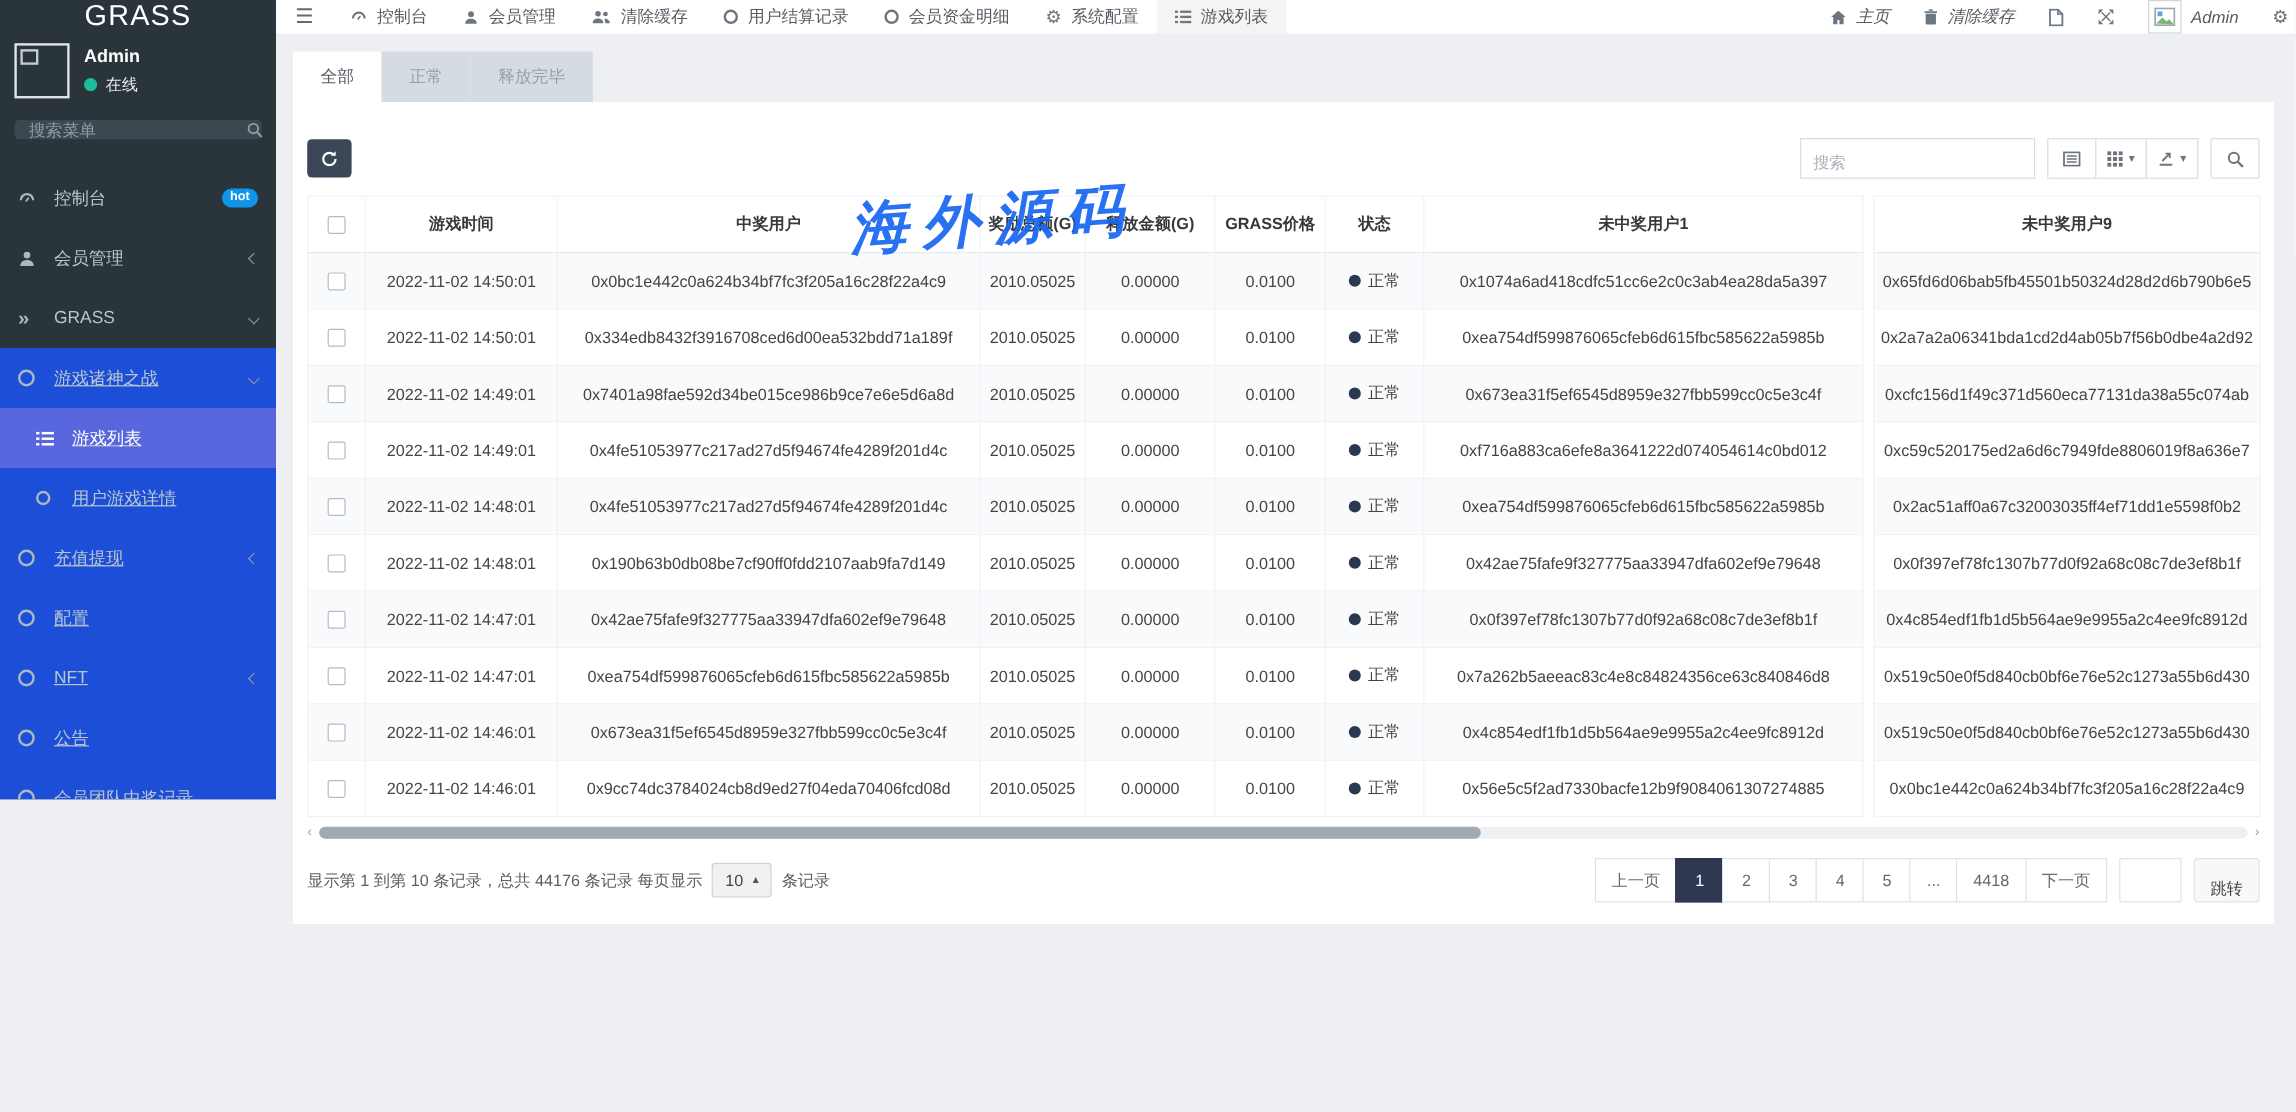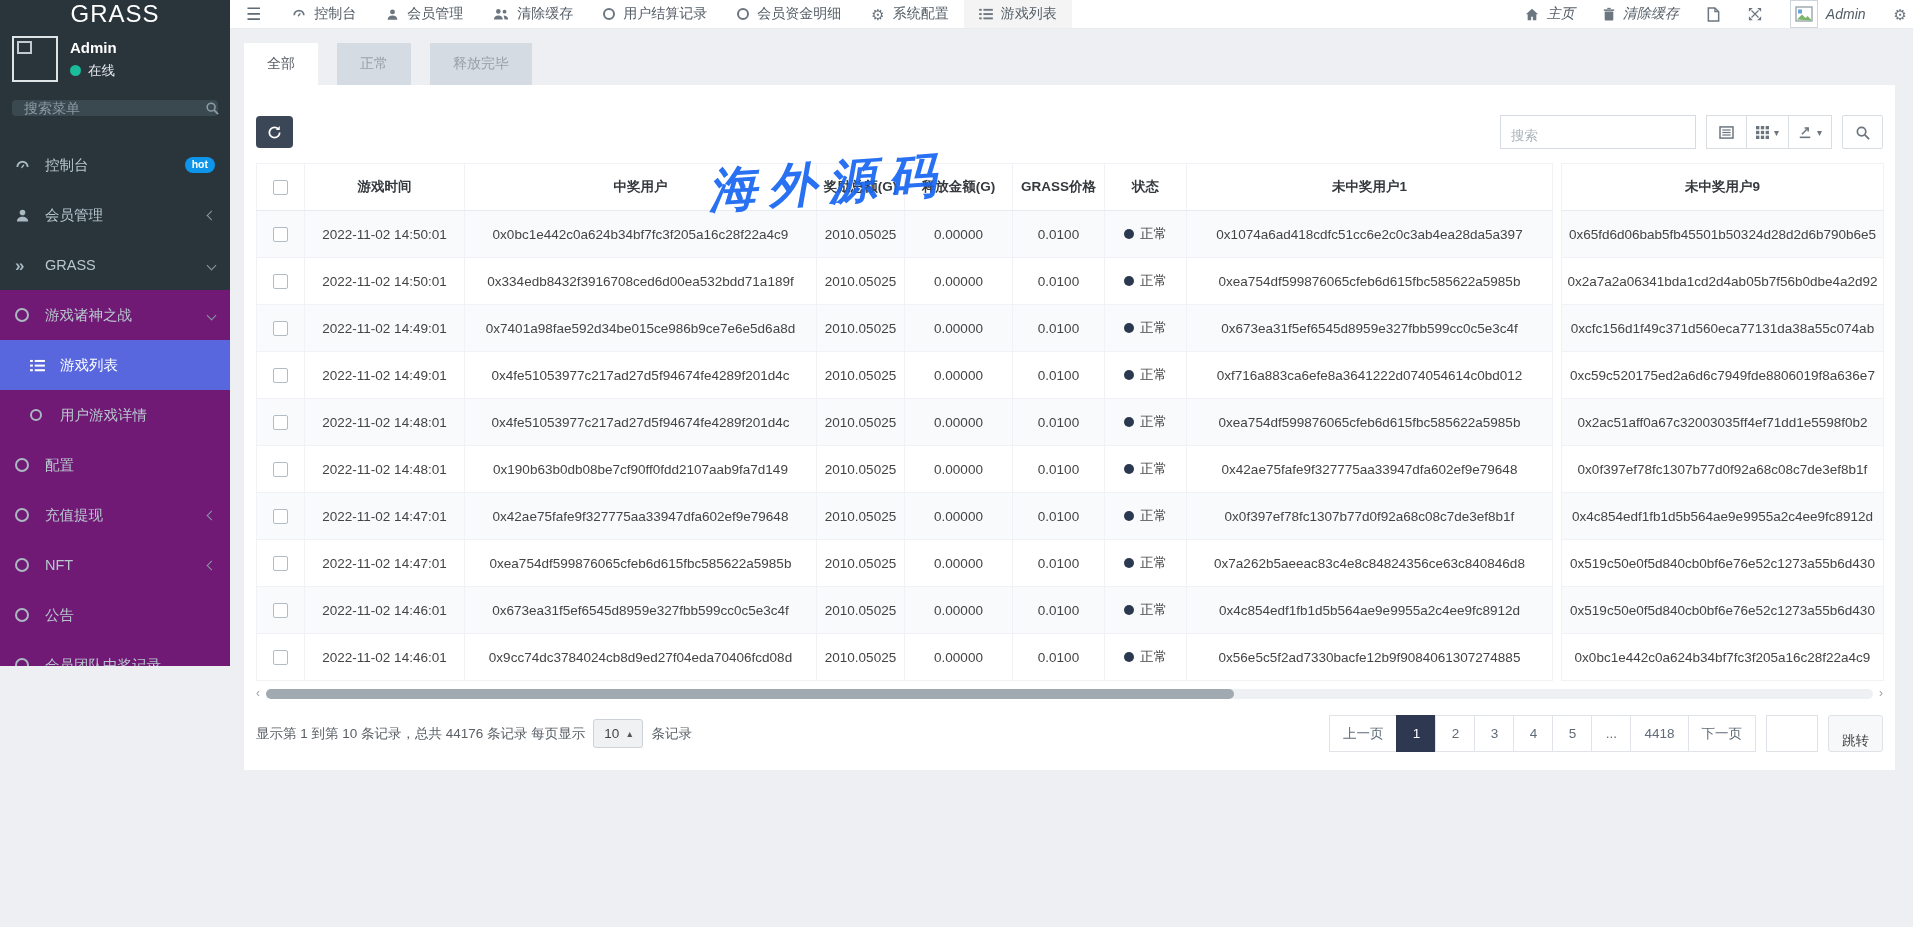--- a/index.html
+++ b/index.html
@@ -18,21 +18,21 @@
   .status-dot { width:11px; height:11px; border-radius:50%; background:#1abc9c; }
   .sidebar-search { margin:6px 12px 12px; height:36px; background:#3a4950; border-radius:4px; display:flex; align-items:center; padding:0 12px; }
   .sidebar-search input { flex:1; background:transparent; border:none; outline:none; color:#aebbc2; font-size:14px; font-family:inherit; }
   .sidebar-search input::placeholder { color:#8c9ba4; }
   .sidebar-search svg { flex:0 0 auto; color:#8c9ba4; }
   .menu { flex:1; padding-top:12px; }
   .menu-item { height:50px; display:flex; align-items:center; padding:0 15px; font-size:14.5px; color:#b8c7ce; cursor:pointer; }
   .menu-item .mi-icon { width:30px; flex:0 0 30px; display:flex; align-items:center; color:#aab9c1; }
   .menu-item.active { background:#5867dd; color:#fff; }
   .menu-item.active .mi-icon { color:#fff; }
-  .menu-group { background:#701a75; }
+  .menu-group { background:#1d4ed8;text-decoration:underline; }
   .menu-item.sub { padding-left:30px; }
   .circle-o { width:14px; height:14px; border:2px solid currentColor; border-radius:50%; display:inline-block; }
   .circle-o.small { width:12px; height:12px; }
   .chev { margin-left:auto; width:7px; height:7px; border-right:1.6px solid #8a9aa4; border-bottom:1.6px solid #8a9aa4; flex:0 0 auto; }
   .chev.left { transform:rotate(135deg); }
   .chev.down { transform:rotate(45deg); }
   .badge { margin-left:auto; font-size:10.5px; font-weight:bold; color:#fff; padding:2px 7px 3px; border-radius:9px; line-height:1; }
   .badge.blue { background:#0e95e9; }
   .badge.purple { background:#5d5bd8; }
   .badge.red { background:#e8594a; }
@@ -45,21 +45,21 @@
   .nav-left { display:flex; align-items:stretch; }
   .nav-item { display:flex; align-items:center; gap:8px; padding:0 15px; color:#535d66; font-size:14px; cursor:pointer; }
   .nav-item svg, .nav-item .glyph-gear { color:#6c7680; }
   .nav-item.active { background:#f4f4f4; }
   .hamburger { padding:0 16px; display:flex; align-items:center; color:#5f6b77; font-size:17px; cursor:pointer; }
   .nav-right { margin-left:auto; display:flex; align-items:center; gap:4px; padding-right:2px; }
   .nav-right .nav-item { padding:0 12px;font-style:italic; }
   .nav-avatar { width:28px; height:28px; border:1px solid #cfd5da; display:flex; align-items:center; justify-content:center; background:#fff; }
 
   .content { flex:1; padding:14px 18px 0 14px; }
-  .tabs { display:flex; gap:19px; }
+  .tabs { display:flex; gap:0; }
   .tab { padding:12px 23px; font-size:14px; background:#d5dbe2; color:#97a1ab; cursor:pointer; }
   .tab.active { background:#fff; color:#555c63; }
   .panel { background:#fff; padding-bottom:2px; }
   .toolbar { display:flex; align-items:center; justify-content:space-between; padding:30px 12px 14px; }
   .btn-refresh { width:37px; height:32px; background:#3b4656; border:none; border-radius:4px; display:flex; align-items:center; justify-content:center; cursor:pointer; }
   .toolbar-right { display:flex; align-items:center; gap:10px; }
   .search-box { width:196px; height:34px; border:1px solid #d5dbe0; background:#fff; display:flex; align-items:flex-start; padding:12px 10px; }
   .search-box input { border:none; outline:none; width:100%; font-size:13.5px; font-family:inherit; color:#555; }
   .search-box input::placeholder { color:#aab2ba; }
   .btn-group { display:flex; }
@@ -185,28 +185,28 @@
         <div class="menu-item sub">
           <span class="mi-icon">
               <span class="circle-o small"></span>
             </span>
           <span>用户游戏详情</span>
         </div>
         <div class="menu-item">
           <span class="mi-icon">
               <span class="circle-o"></span>
             </span>
-          <span>配置</span>
-        </div>
-        <div class="menu-item">
-          <span class="mi-icon">
-              <span class="circle-o"></span>
-            </span>
           <span>充值提现</span>
           <span class="chev left"></span>
+        </div>
+        <div class="menu-item">
+          <span class="mi-icon">
+              <span class="circle-o"></span>
+            </span>
+          <span>配置</span>
         </div>
         <div class="menu-item">
           <span class="mi-icon">
               <span class="circle-o"></span>
             </span>
           <span>NFT</span>
           <span class="chev left"></span>
         </div>
         <div class="menu-item">
           <span class="mi-icon">

